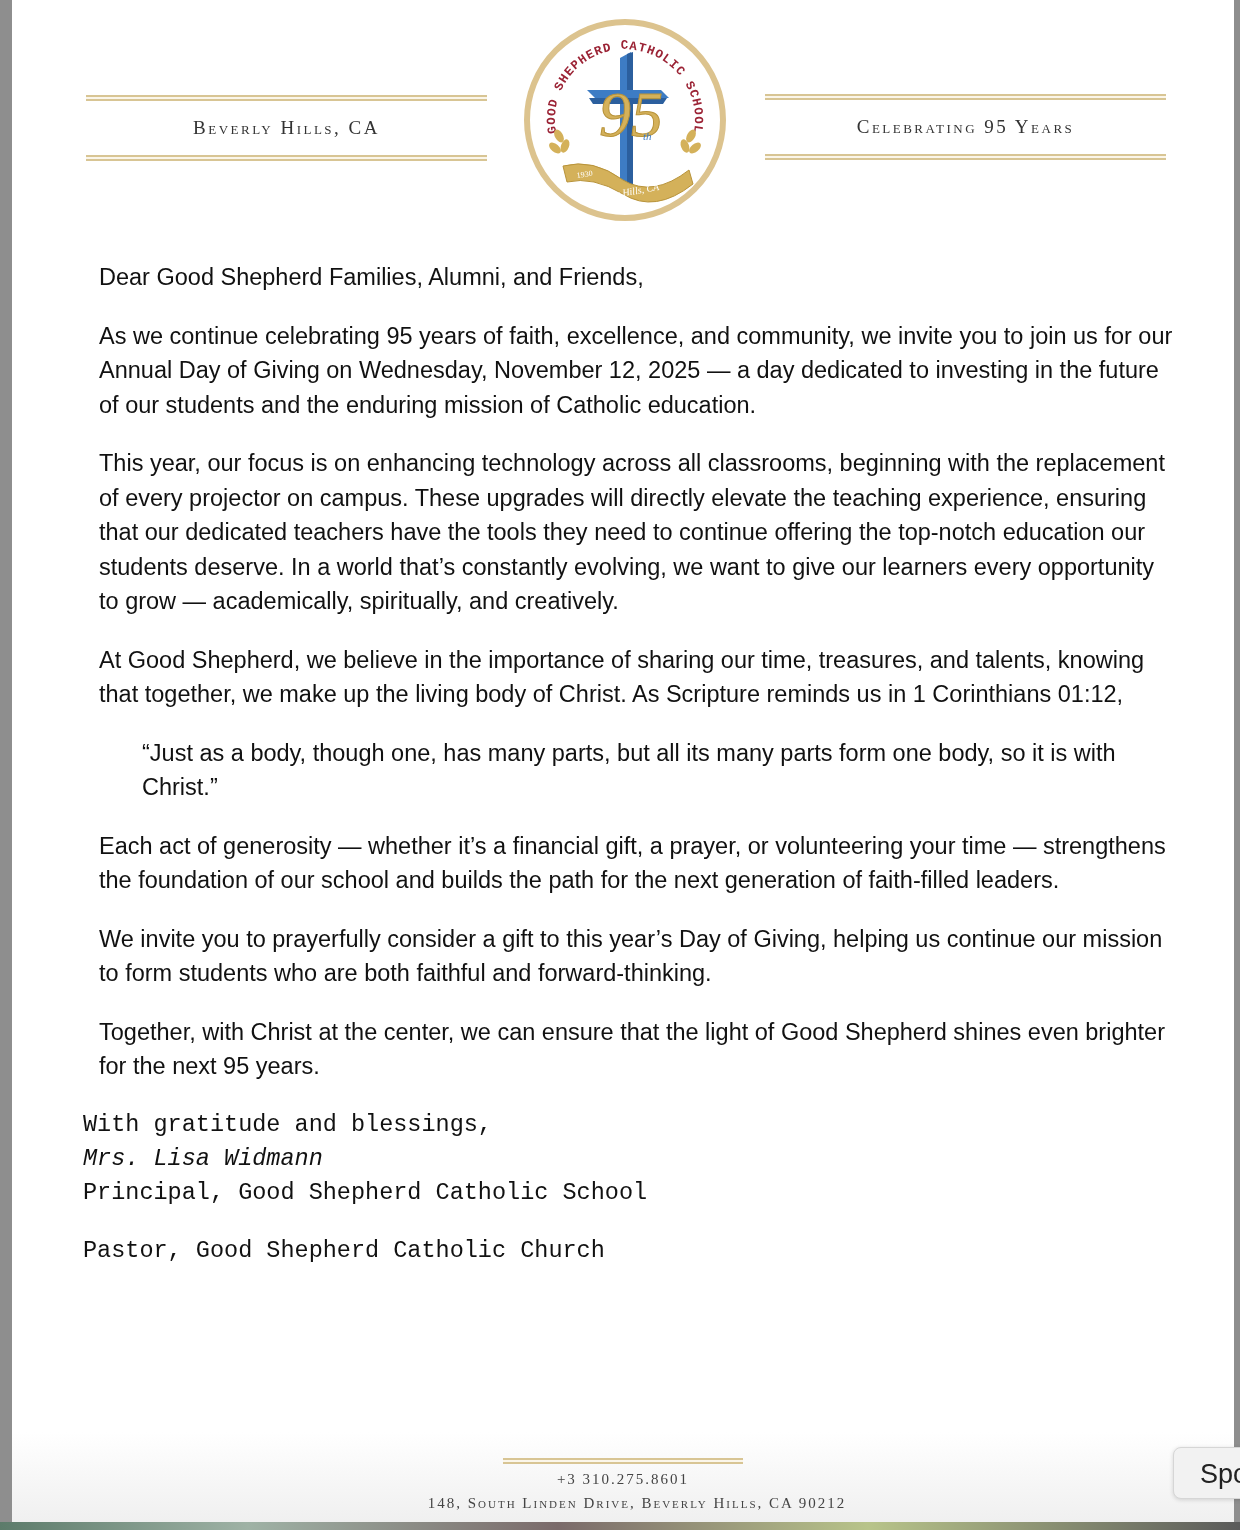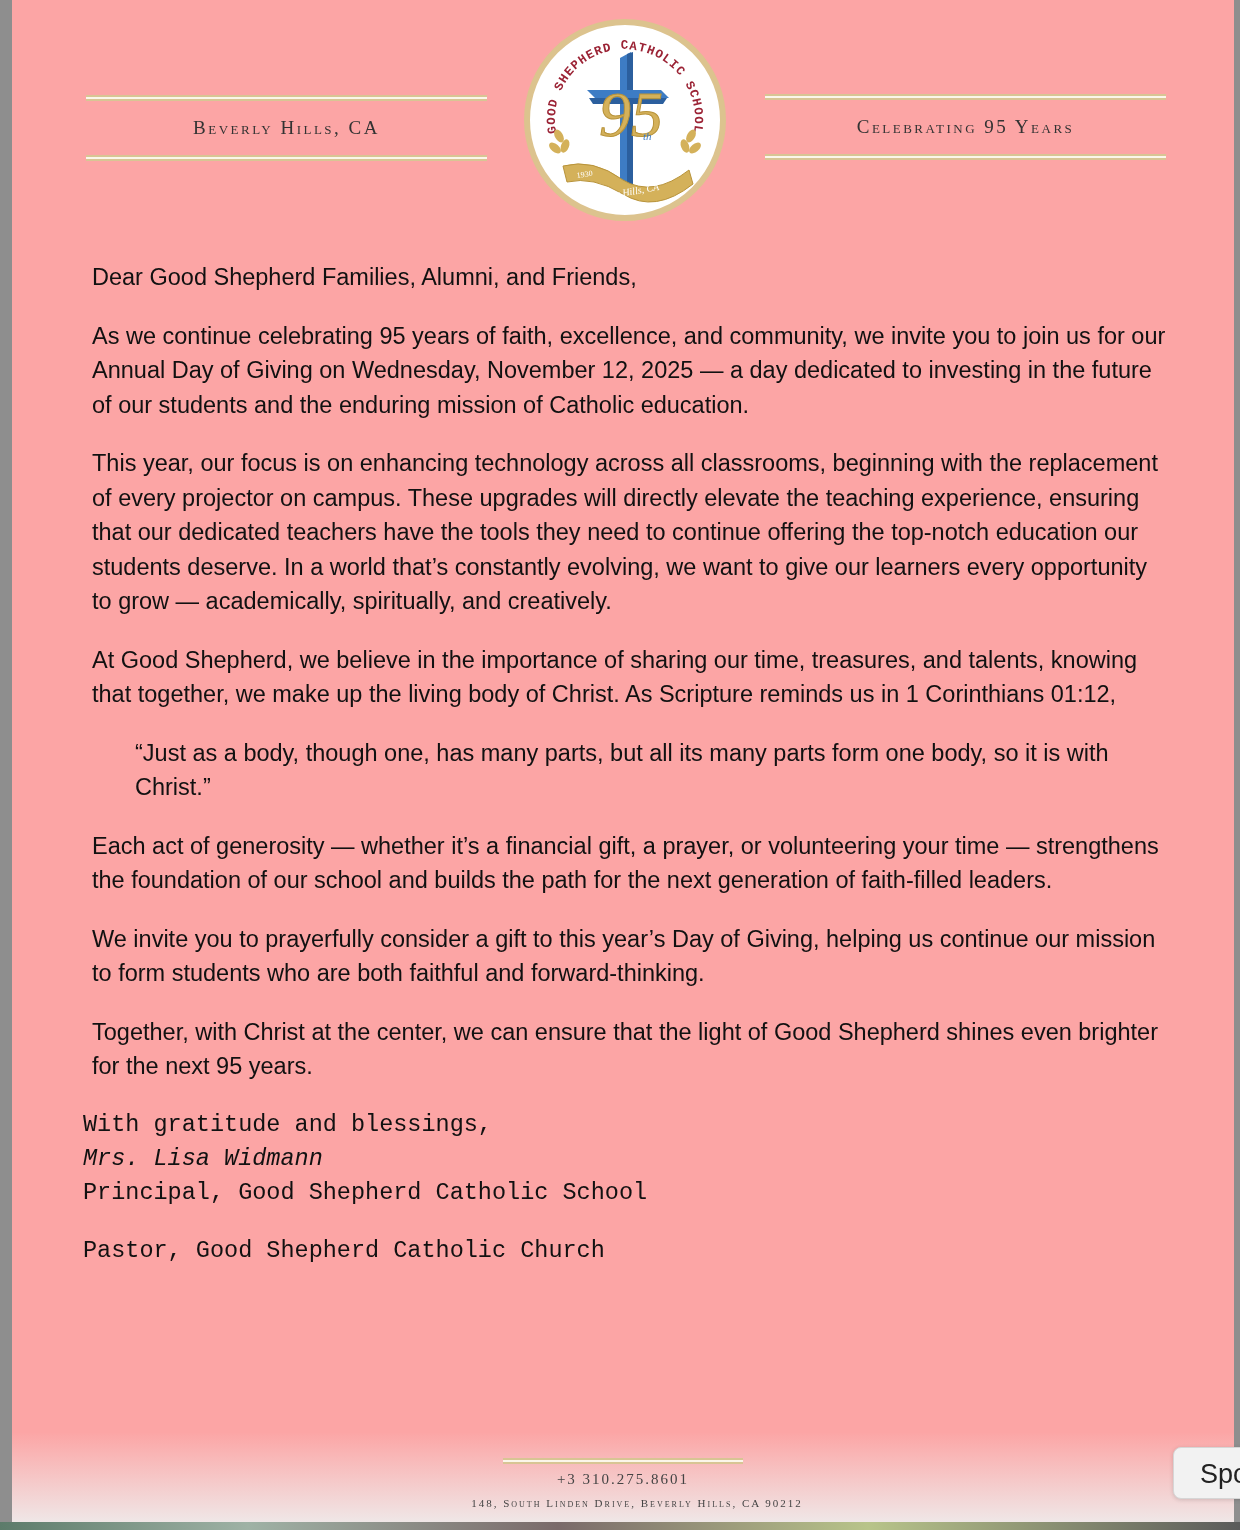--- a/index.html
+++ b/index.html
@@ -7,21 +7,21 @@
     width: 1240px; height: 1530px; overflow: hidden; position: relative;
     background: #8e8e8e;
     font-family: "Liberation Sans", sans-serif;
   }
   .bottom-strip {
     position: absolute; left: 0; top: 1522px; width: 1240px; height: 8px;
     background: linear-gradient(90deg, #5c7b6a 0%, #9fb2a5 20%, #7a6a6a 45%, #b8c48a 70%, #5a5a5a 100%);
   }
   .page {
     position: absolute; left: 12px; top: 0; width: 1222px; height: 1522px;
-    background: #fca5a5; overflow: hidden;
+    background: #ffffff; overflow: hidden;
   }
   .page-fade {
     position: absolute; left: 0; bottom: 0; width: 100%; height: 90px;
     background: linear-gradient(180deg, rgba(255,255,255,0) 0%, rgba(238,238,238,0.9) 100%);
     pointer-events: none;
   }
   
   .band {
     position: absolute; width: 401px; height: 66px;
   }
@@ -42,38 +42,38 @@
   .band.right { left: 753px; top: 94px; }
 
   .logo {
     position: absolute; left: 511px; top: 18px; width: 204px; height: 204px;
   }
   
   .letter {
     position: absolute; left: 71px; top: 260px; width: 1090px;
     font-size: 23.5px; line-height: 34.5px; color: #111;
   }
-  .letter p { margin: 0 0 24px 9px; }
+  .letter p { margin: 0 0 24px 16px; }
   .letter p.quote { padding-left: 43px; }
   .letter .sig { margin: 0 0 24px 0; font-family: Liberation Mono, monospace; }
   .letter .sig div { line-height: 34px; }
   .letter .it { font-style: italic; }
 
   
   .footer {
     position: absolute; left: 0; top: 1458px; width: 1222px; text-align: center;
     font-family: "Liberation Serif", serif; color: #444;
   }
   .footer .frule {
     width: 240px; height: 6px; margin: 0 auto 4px auto;
     border-top: 2px solid #d8c594; border-bottom: 2px solid #d8c594; box-sizing: border-box;
     background: #fbf6ea;
   }
   .footer .phone { font-size: 15px; letter-spacing: 2px; line-height: 22px; }
-  .footer .addr { font-size: 11px; letter-spacing: 2px; line-height: 26px; font-variant: small-caps; padding-left: 28px; }
+  .footer .addr { font-size: 15px; letter-spacing: 2px; line-height: 26px; font-variant: small-caps; padding-left: 28px; }
   .footer .web { font-size: 15px; letter-spacing: 2px; line-height: 24px; font-variant: small-caps; }
 
   
   .tooltip {
     position: absolute; left: 1173px; top: 1447px; width: 80px; height: 52px;
     background: #f2f2f2; border: 1px solid #d6d6d6; border-radius: 8px;
     box-shadow: 0 1px 4px rgba(0,0,0,0.15);
     font-size: 27px; color: #222; line-height: 52px; padding-left: 26px; box-sizing: border-box;
     overflow: hidden; white-space: nowrap;
   }

